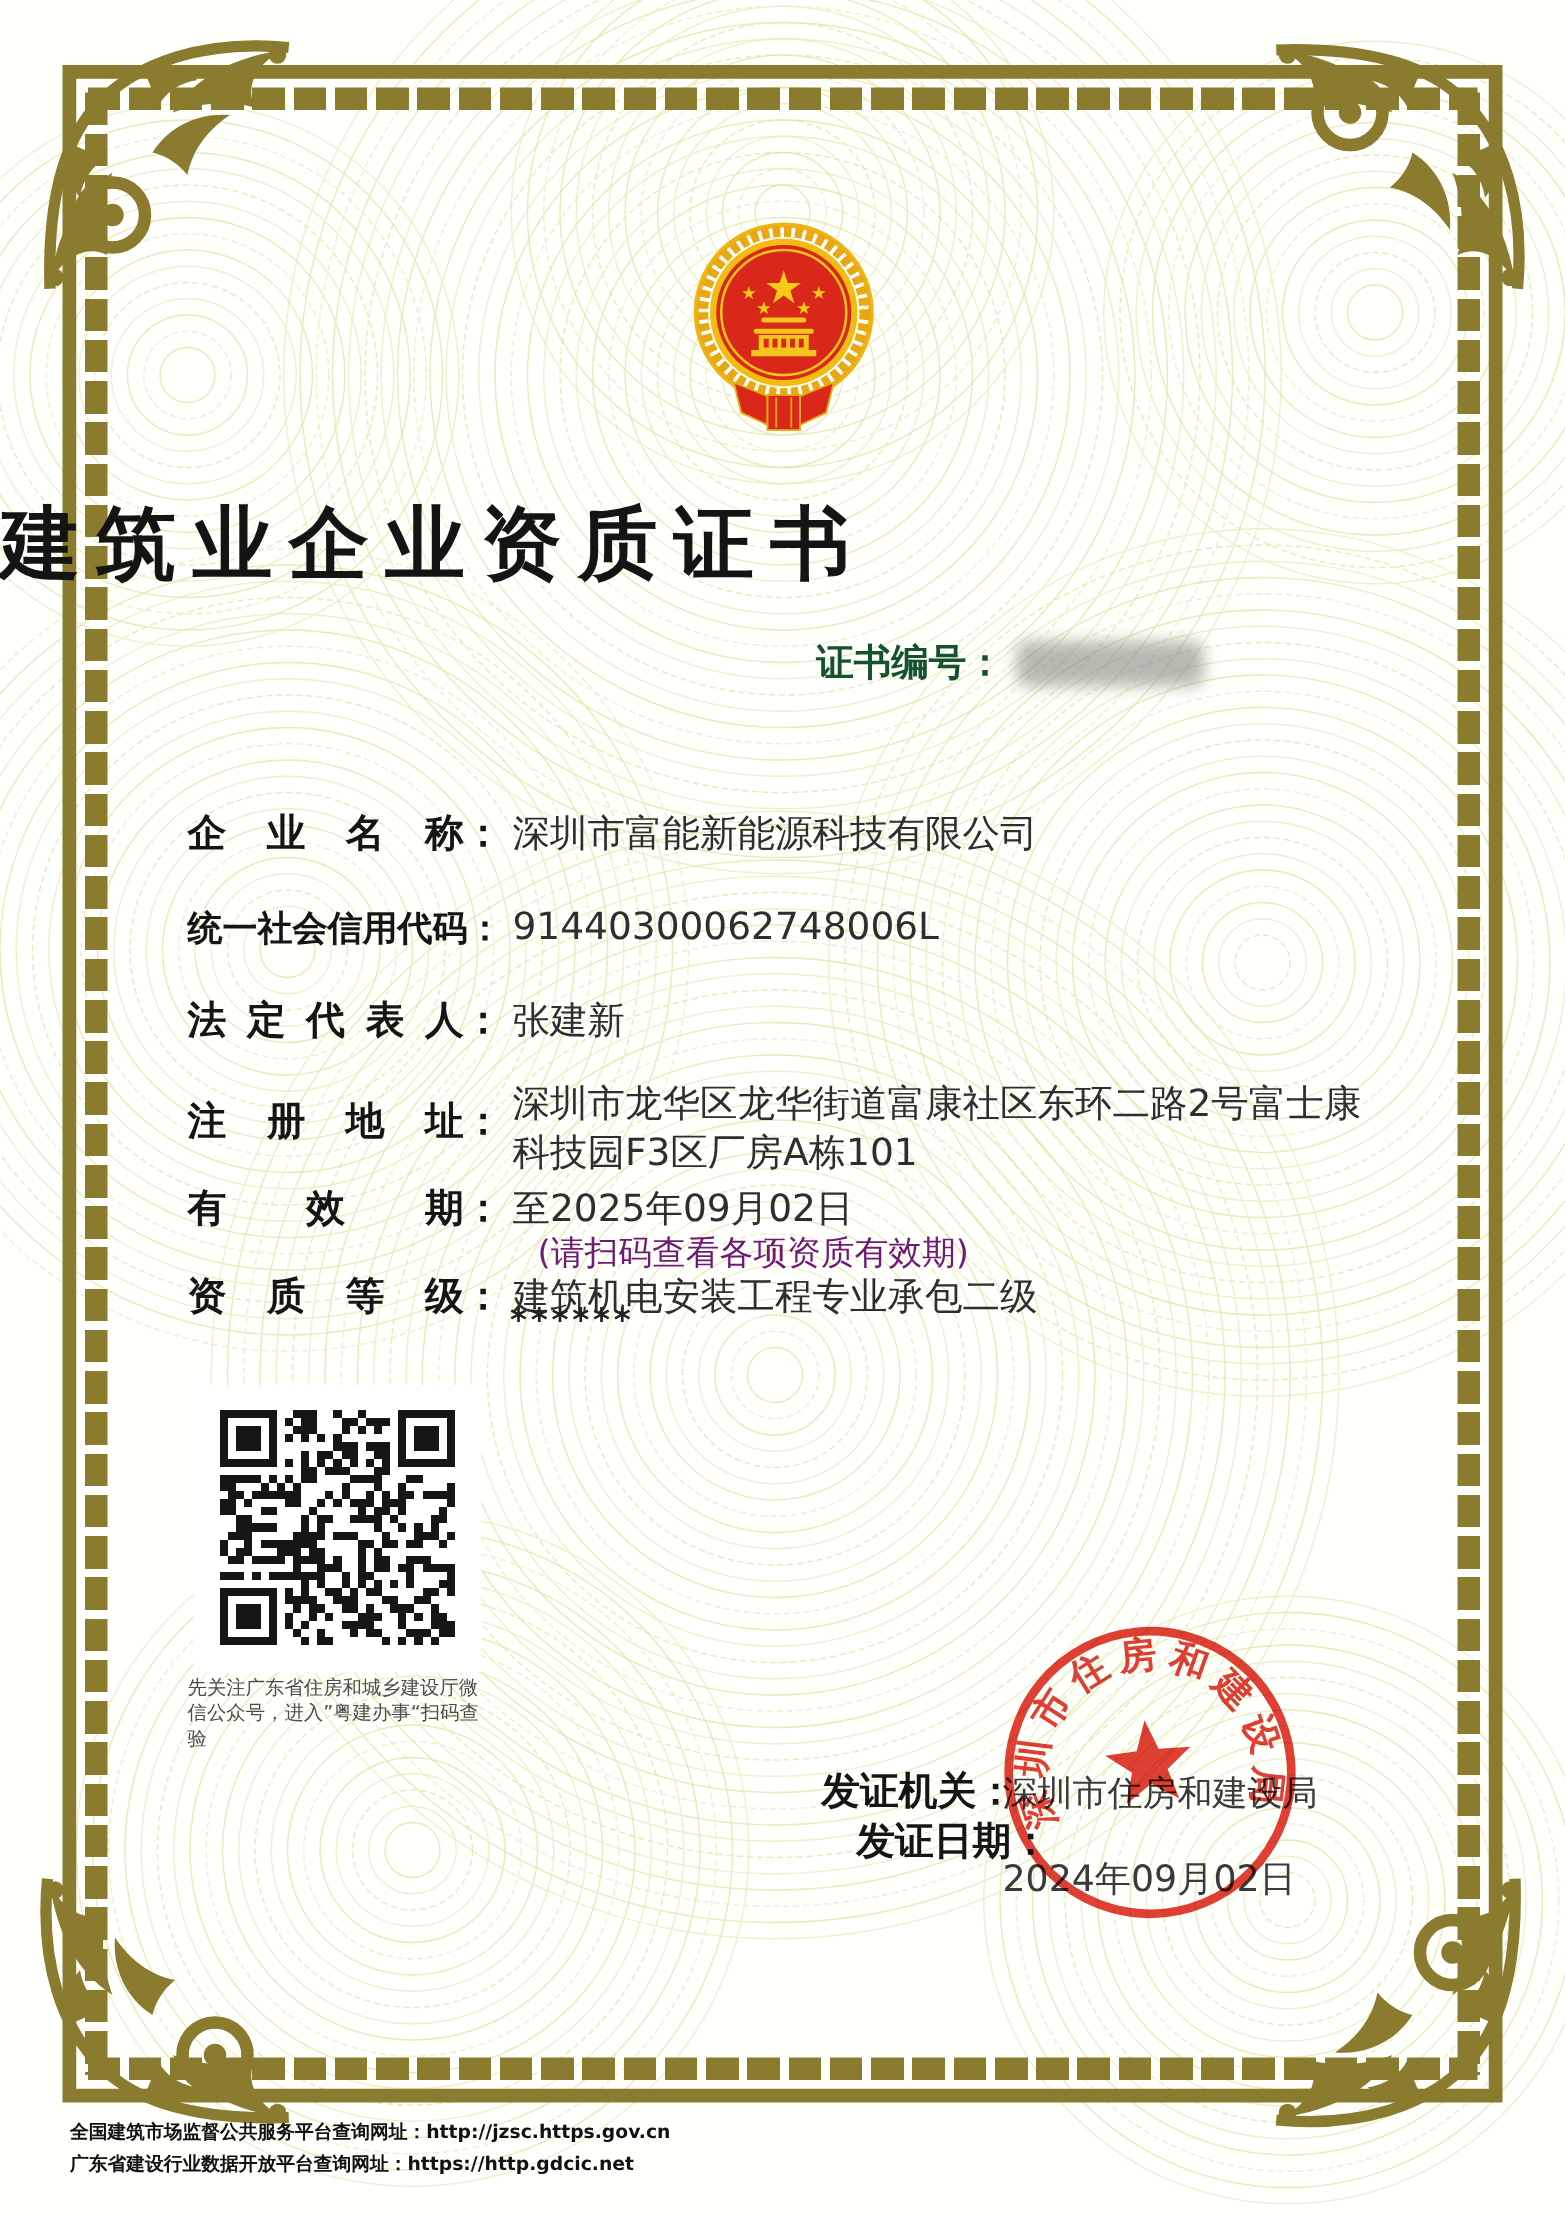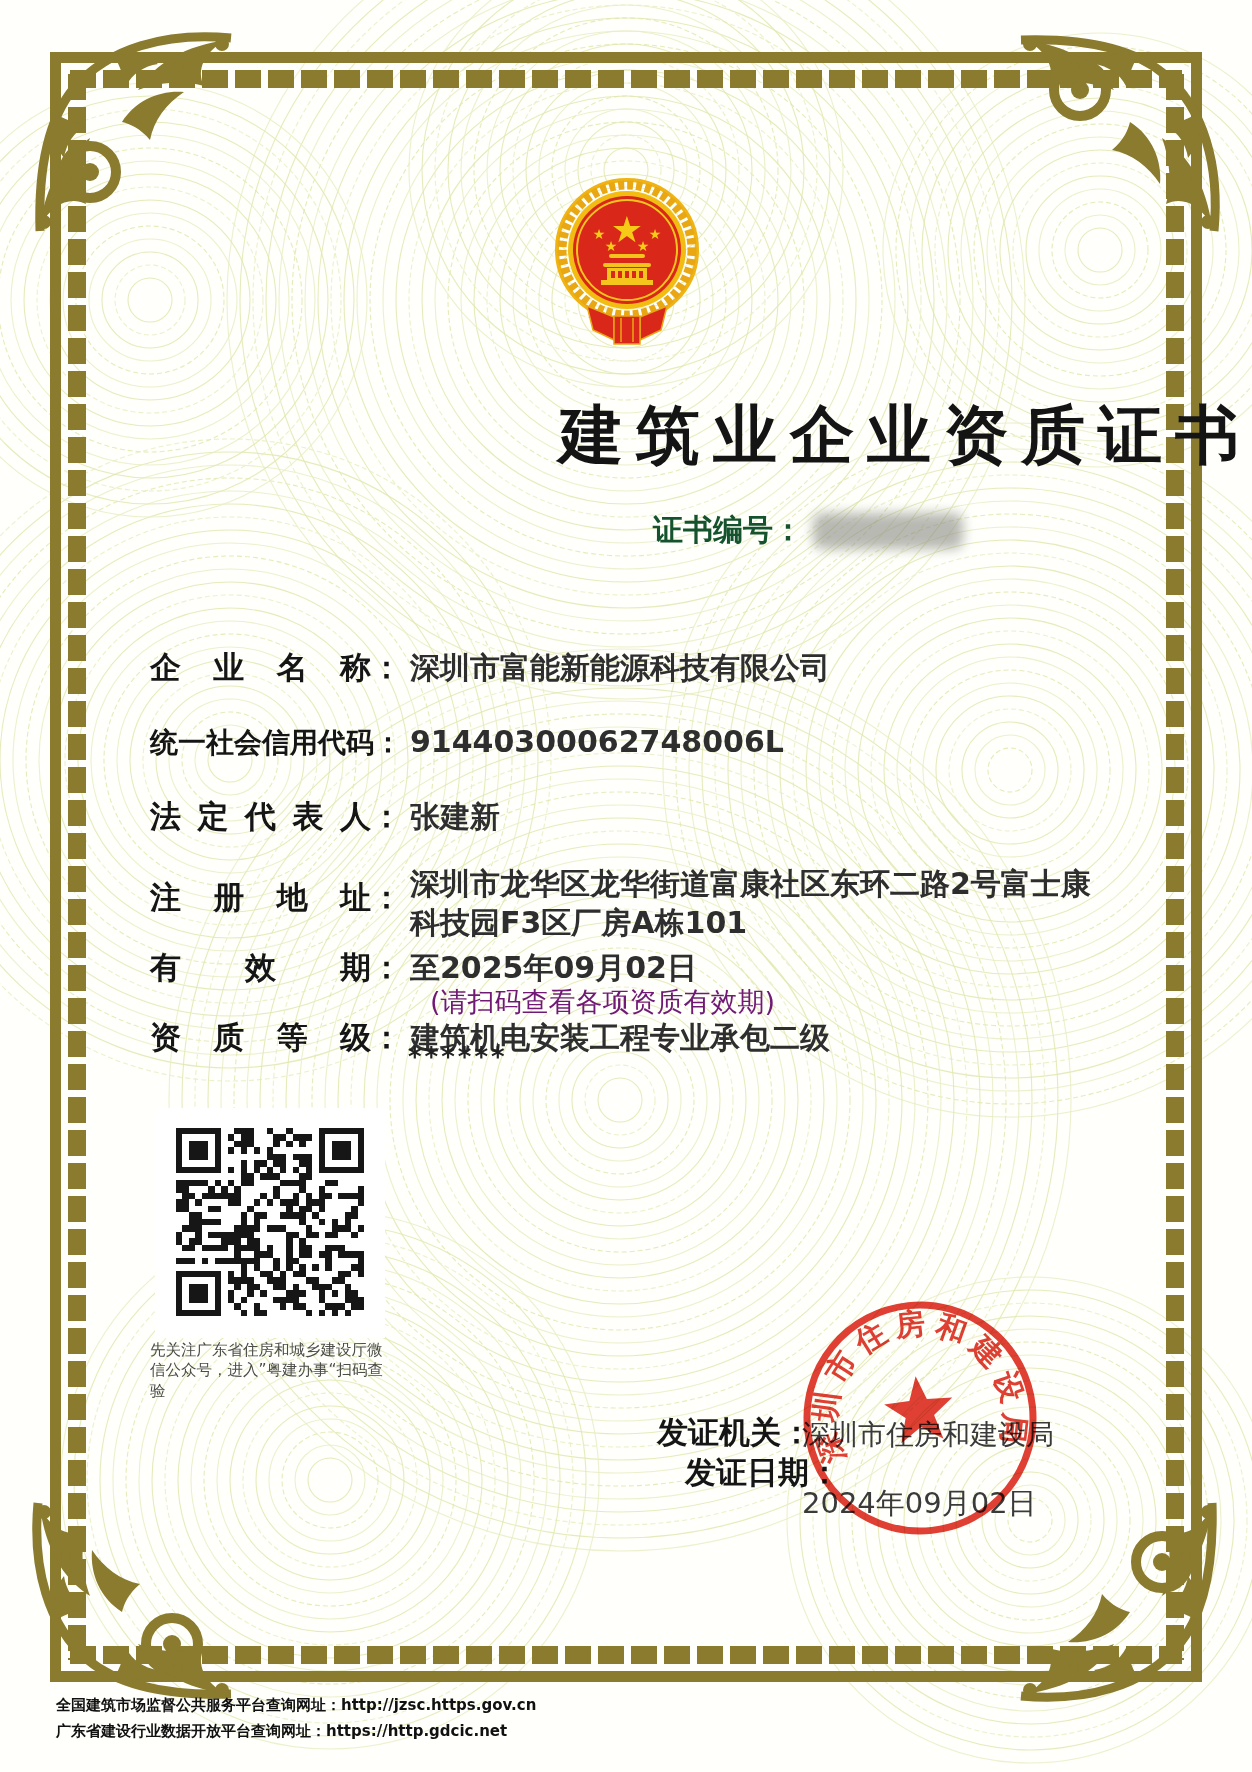--- a/index.html
+++ b/index.html
@@ -25,37 +25,37 @@
   .ladder.left{left:68px;} .ladder.right{right:68px;}
   .corner{position:absolute;width:210px;height:210px;z-index:2;pointer-events:none;}
   .corner.tl{left:26px;top:26px;}
   .corner.tr{right:26px;top:26px;transform:rotate(90deg);}
   .corner.br{right:26px;bottom:64px;transform:rotate(180deg);}
   .corner.bl{left:26px;bottom:64px;transform:rotate(270deg);}
   
   .content{position:absolute;inset:0;z-index:3;}
   #emblem{position:absolute;left:547px;top:170px;}
   .cert-title{
-    position:absolute;left:0;right:0;top:392px;text-align:right;
+    position:absolute;left:0;right:0;top:392px;text-align:left;
     font-size:64px;font-weight:700;color:#141414;letter-spacing:13px;
   }
   .certno-row{position:absolute;left:653px;top:510px;display:flex;align-items:center;}
   .certno-label{font-size:30px;font-weight:700;color:#14532d;}
   .certno-blur{
     width:150px;height:36px;margin-left:10px;border-radius:9px;
     background:rgba(128,128,120,0.55);filter:blur(6px);
   }
   .frow{position:absolute;left:150px;display:flex;align-items:flex-start;}
   .flabel{
     display:inline-flex;justify-content:space-between;width:252px;flex:none;
     font-size:31px;font-weight:700;color:#151515;line-height:1.25;
   }
   .flabel.tight{font-size:28px;padding-top:3px;}
   .flabel i{font-style:normal;}
-  .fvalue{font-size:30px;color:#2e2e2e;margin-left:8px;line-height:1.3;font-weight:bold;}
+  .fvalue{font-size:30px;color:#2e2e2e;margin-left:8px;line-height:1.3;}
   .fvalue.addr{width:692px;}
   .valid-note{position:absolute;left:430px;top:984px;font-size:27px;color:#701a75;}
   .grade-mask{position:absolute;left:408px;top:1042px;font-size:26px;letter-spacing:3px;color:#222;font-weight:700;}
   
   .qr-box{position:absolute;left:155px;top:1108px;width:230px;height:230px;background:#ffffff;}
   .qr-box svg{position:absolute;left:21px;top:20px;}
   .qr-caption{
     position:absolute;left:150px;top:1340px;width:242px;
     font-size:15.5px;line-height:1.32;color:#4c4c48;
   }

